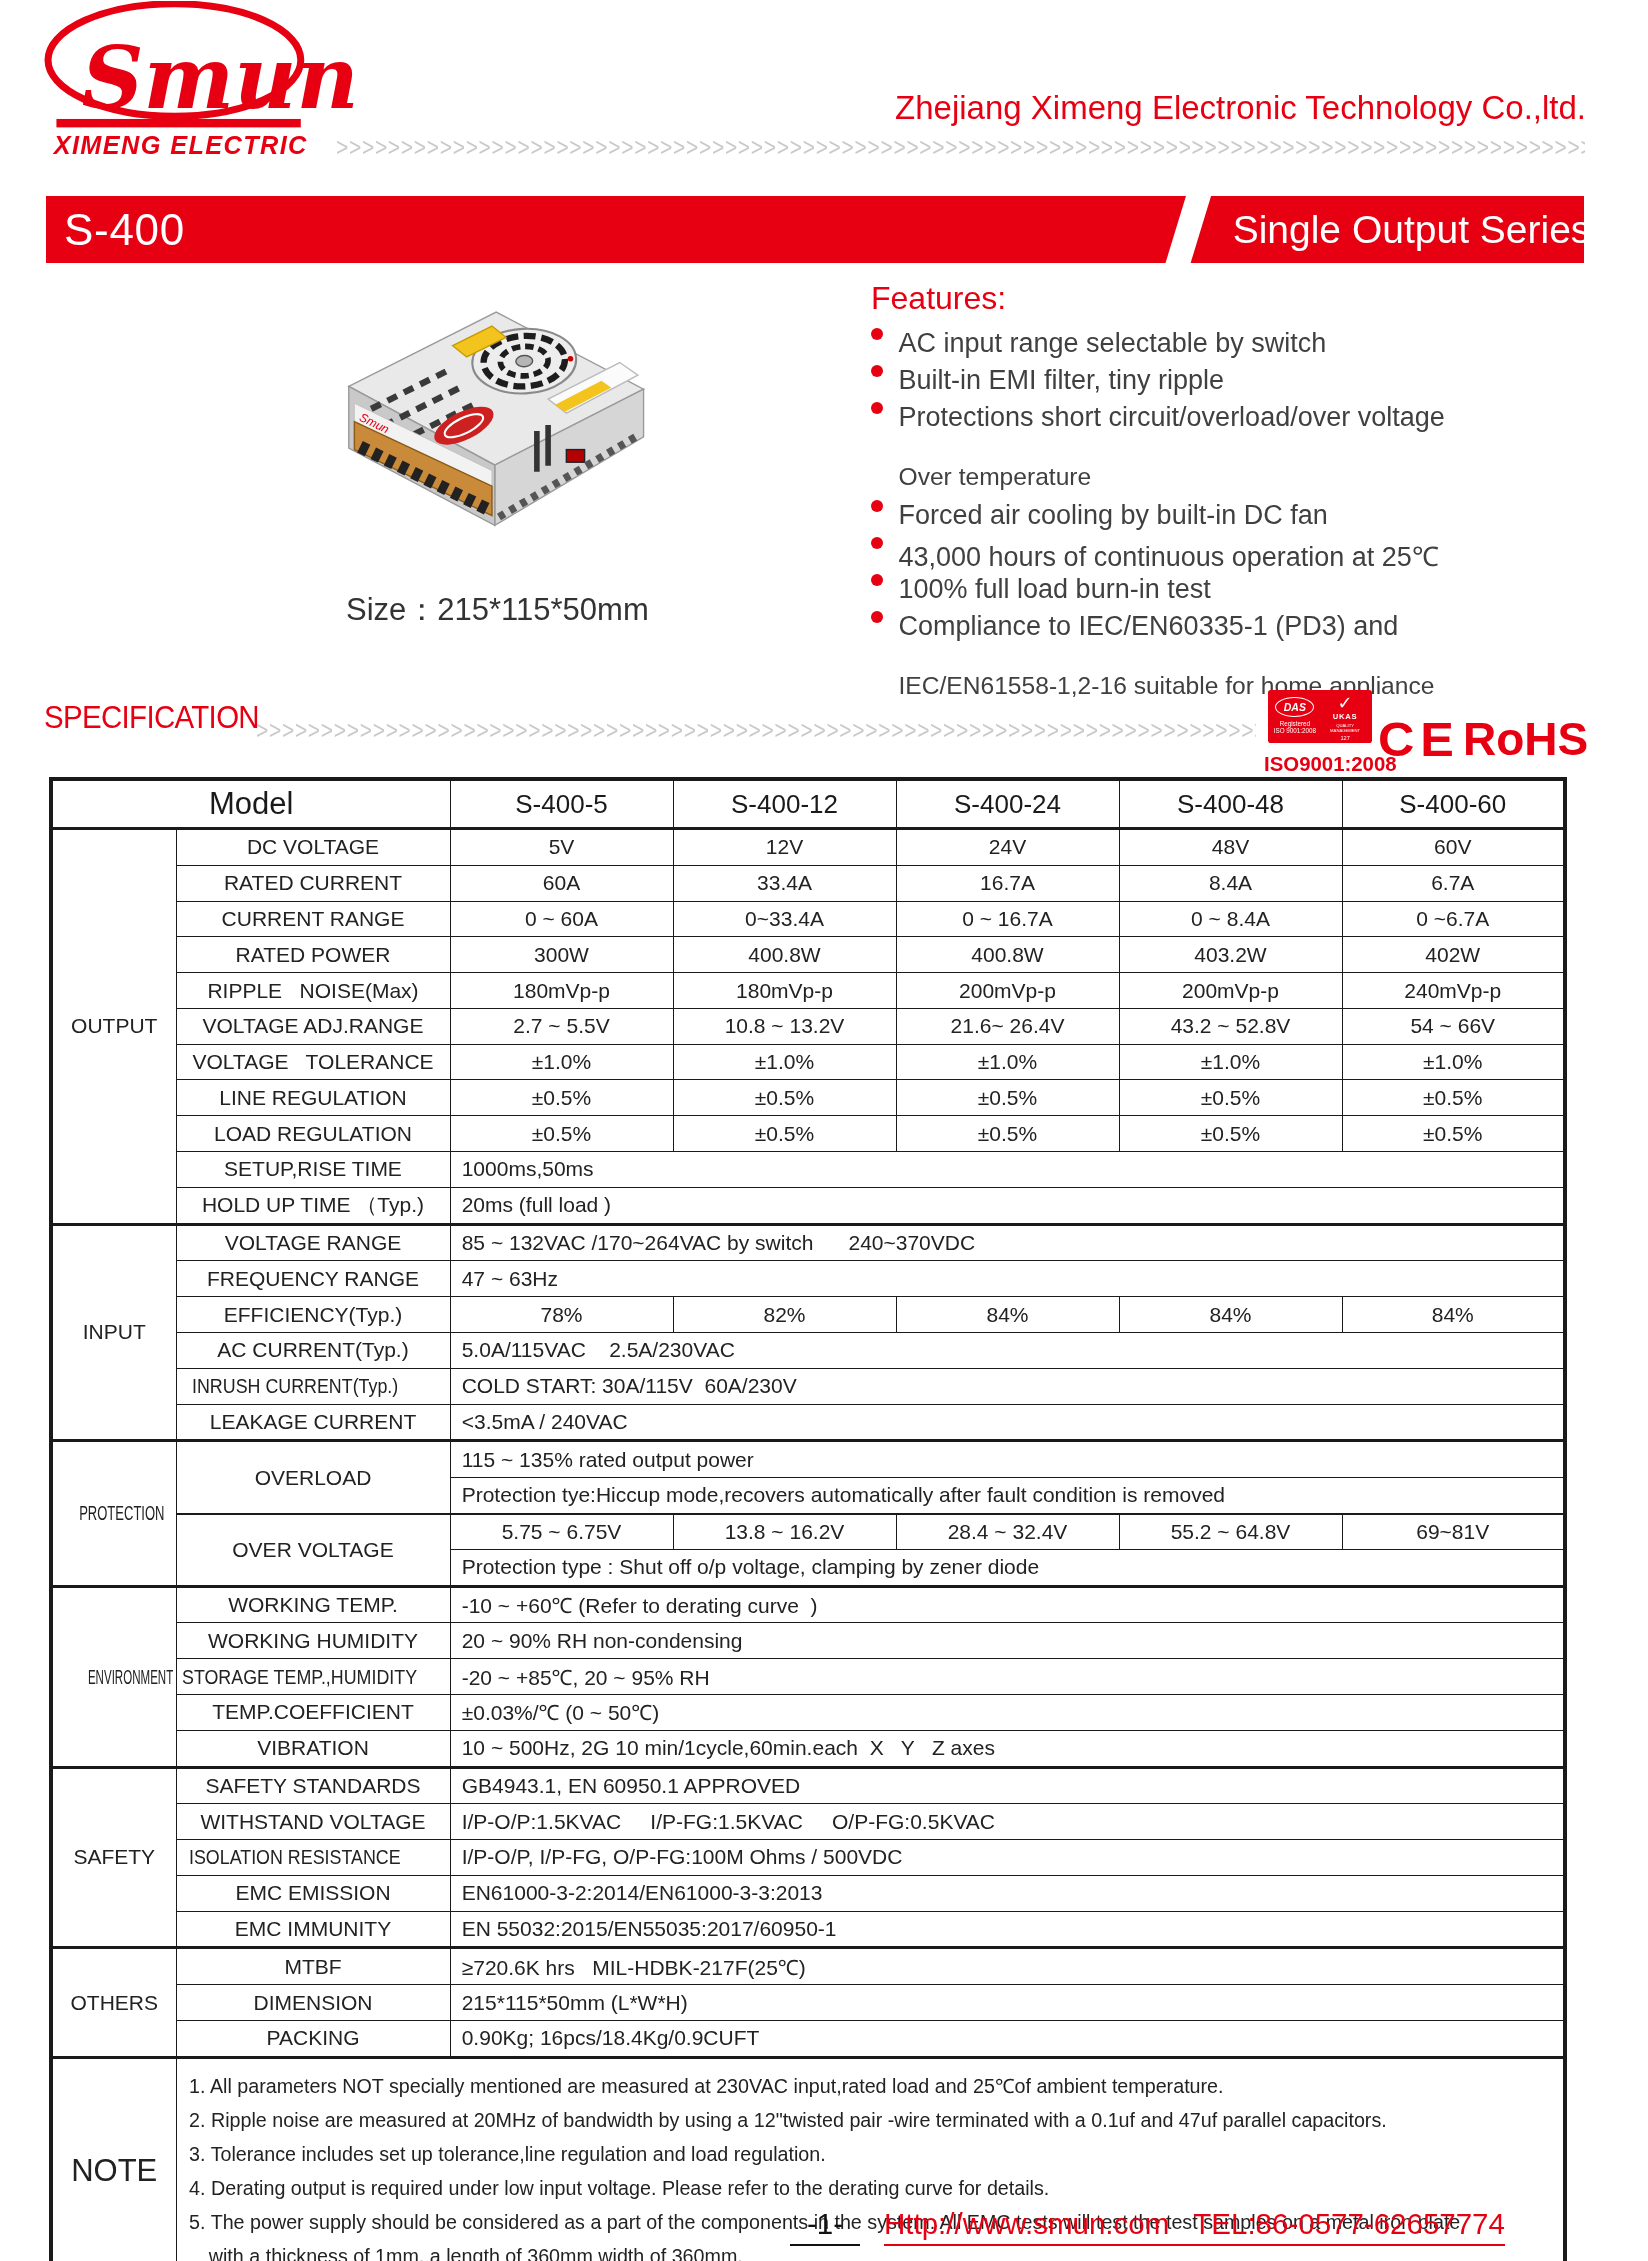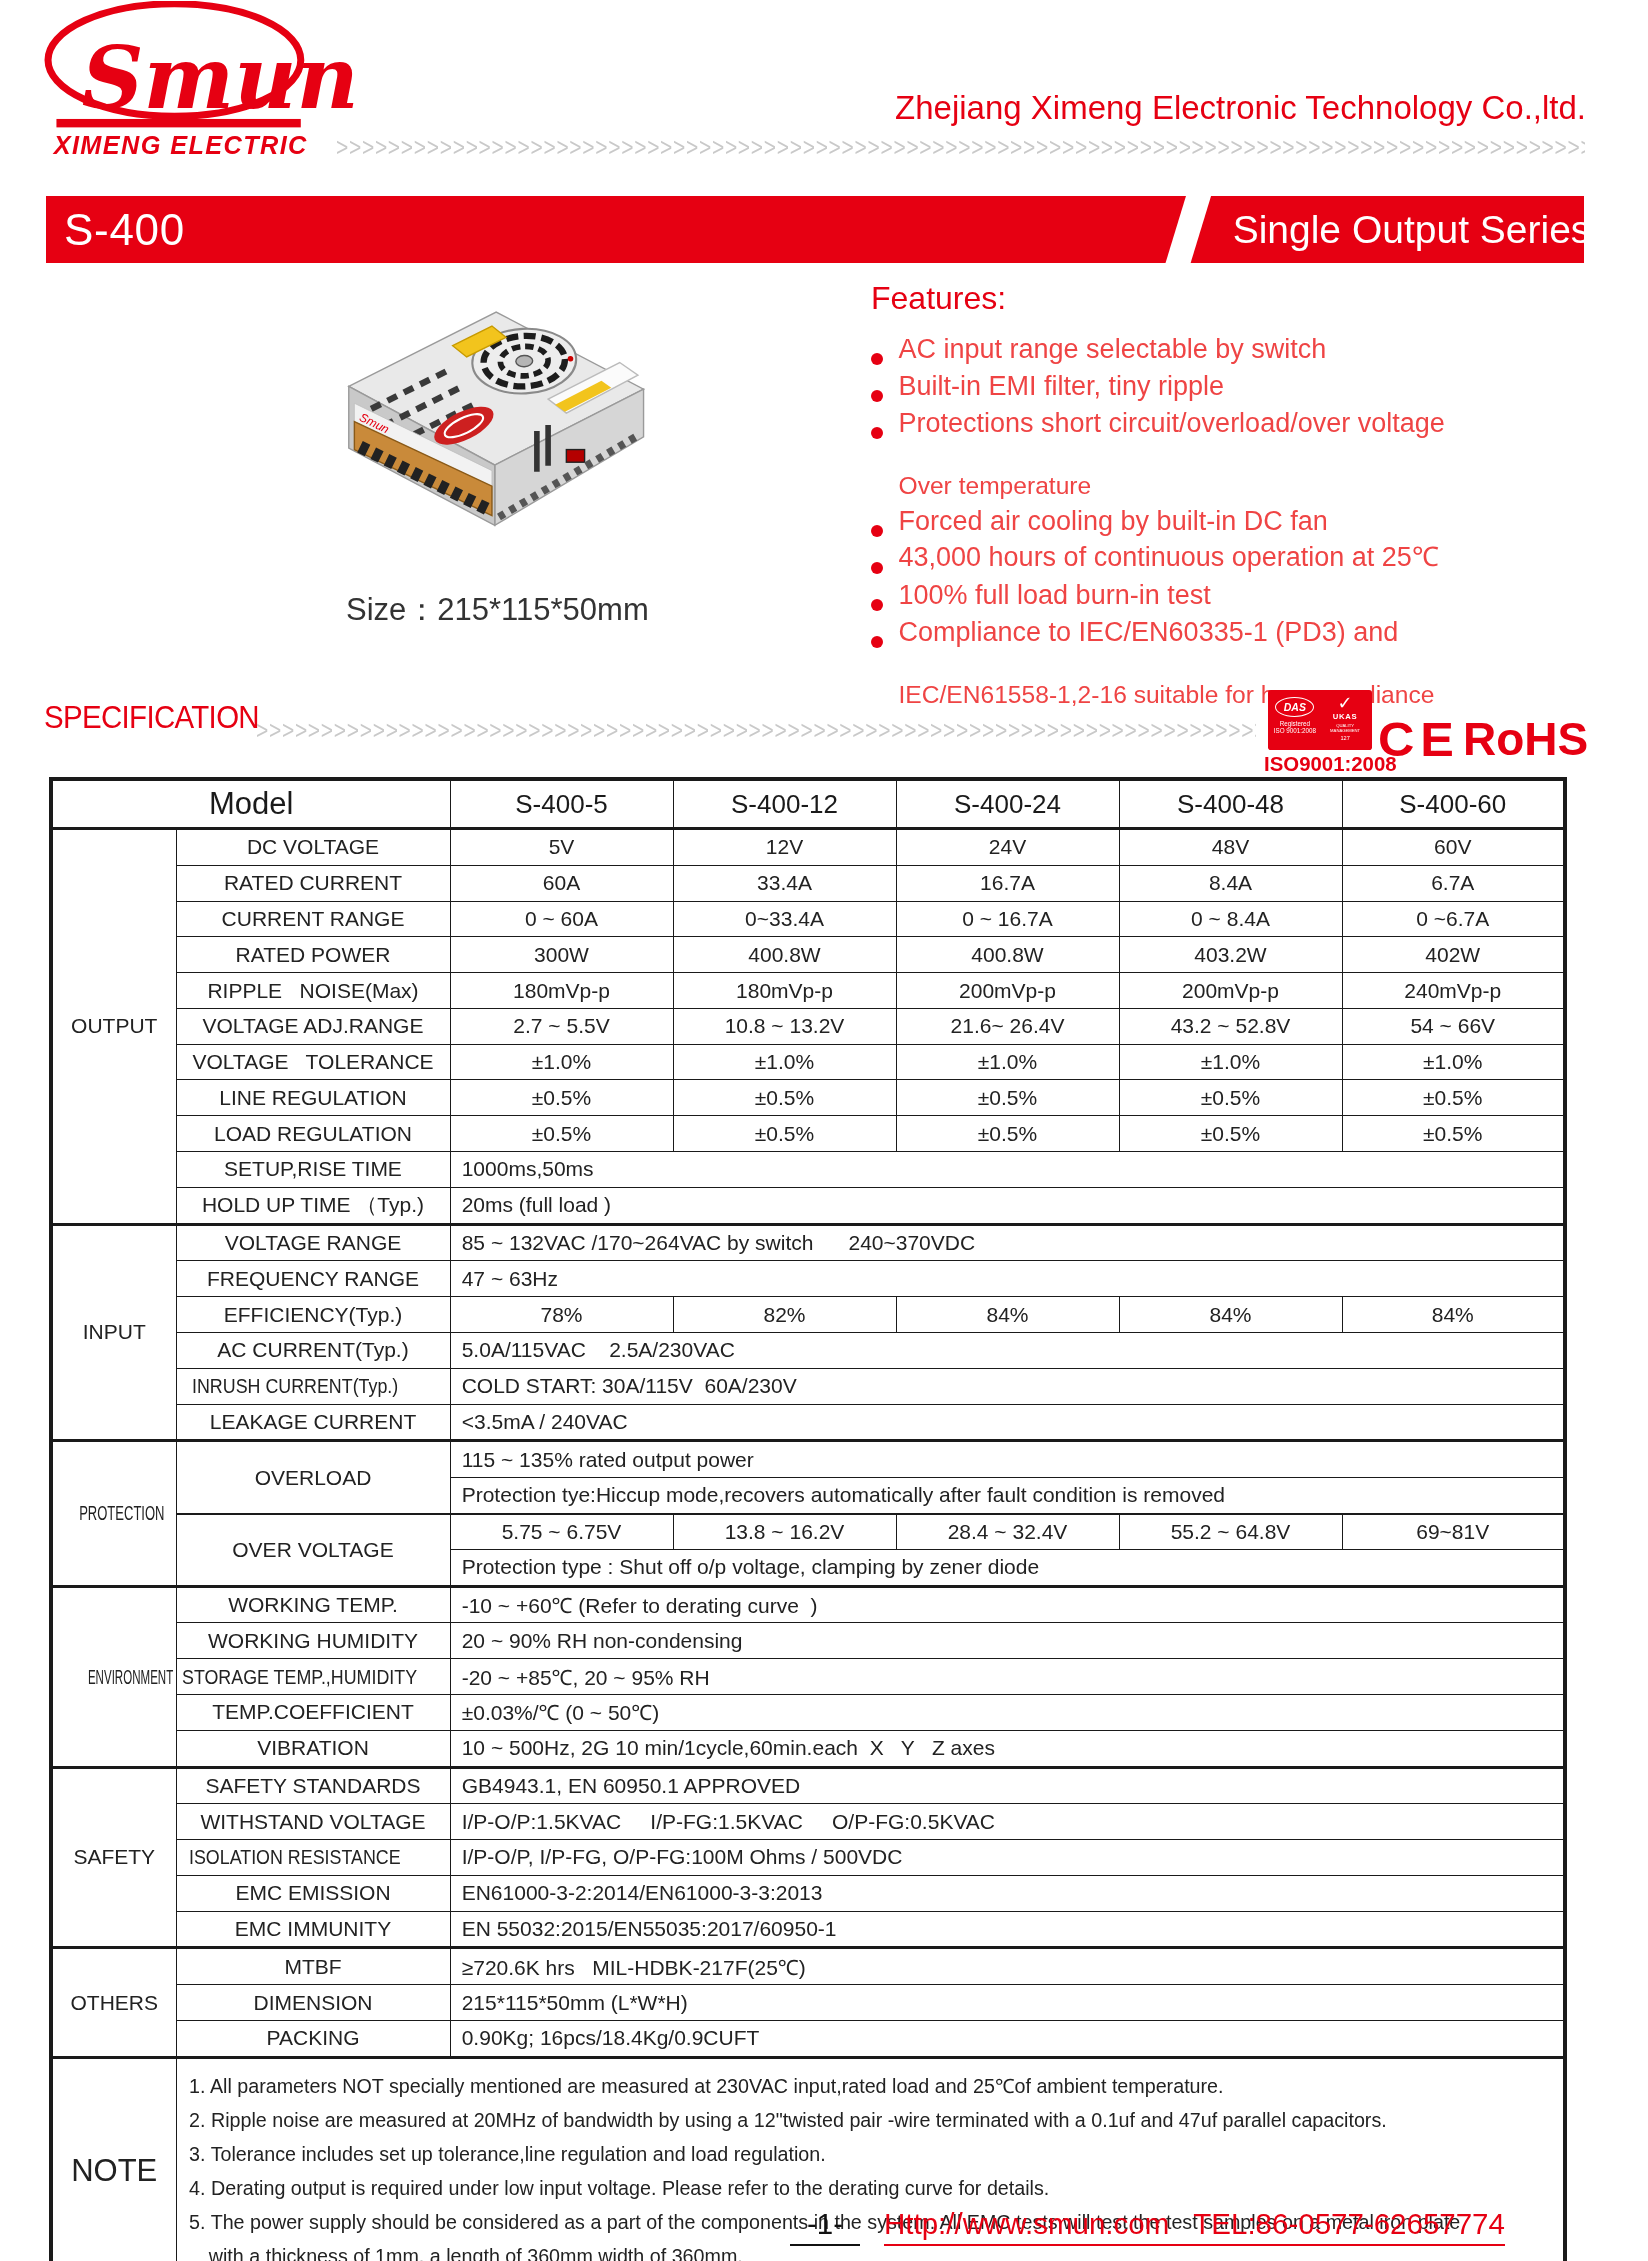--- a/index.html
+++ b/index.html
@@ -37,34 +37,34 @@
     text-align:center;color:#fff;font-size:39px;white-space:nowrap;
   }
 
   
   .product-svg{position:absolute;left:287px;top:302px;}
   .size-label{position:absolute;left:346px;top:589px;font-size:31px;color:#333;white-space:pre;}
 
   
   .features{position:absolute;left:871px;top:280px;width:759px;}
   .features-title{font-size:32px;color:#e60012;margin-bottom:11.2px;}
-  .feat-line{display:flex;align-items:flex-end;min-height:37px;font-size:27px;color:#ef4444;white-space:pre;}
+  .feat-line{display:flex;align-items:flex-start;min-height:37px;font-size:27px;color:#404040;white-space:pre;}
   .feat-line .dot{
     flex:0 0 auto;width:12px;height:12px;border-radius:50%;background:#e60012;margin-right:15.5px;
   }
   .feat-line.cont{font-size:24.6px;margin-top:24px;}
   .feat-line.cont .dot{visibility:hidden;}
 
   
   .spec-title{
     position:absolute;left:44px;top:700px;font-size:31px;color:#e60012;
     letter-spacing:-0.7px;transform:scaleX(0.95);transform-origin:left;
   }
   .cert-box{
-    position:absolute;left:1268px;top:690px;width:104px;height:60px;background:#e60012;
+    position:absolute;left:1268px;top:690px;width:104px;height:53px;background:#e60012;
     border-radius:2.8px;display:flex;gap:2.1px;padding:2.8px;box-sizing:border-box;color:#fff;
   }
   .cert-panel{flex:1;display:flex;flex-direction:column;align-items:center;justify-content:flex-start;overflow:hidden;}
   .das-oval{
     width:37px;height:18px;border:1.4px solid #fff;border-radius:50%;margin-top:4.2px;
     display:flex;align-items:center;justify-content:center;font-size:10.5px;font-style:italic;font-weight:bold;
   }
   .cert-small{font-size:6.3px;line-height:7.7px;text-align:center;margin-top:2.8px;white-space:pre-line;}
   .ukas-check{font-size:18px;line-height:18px;margin-top:1.4px;}
   .ukas-name{font-size:7.7px;font-weight:bold;letter-spacing:0.7px;}

